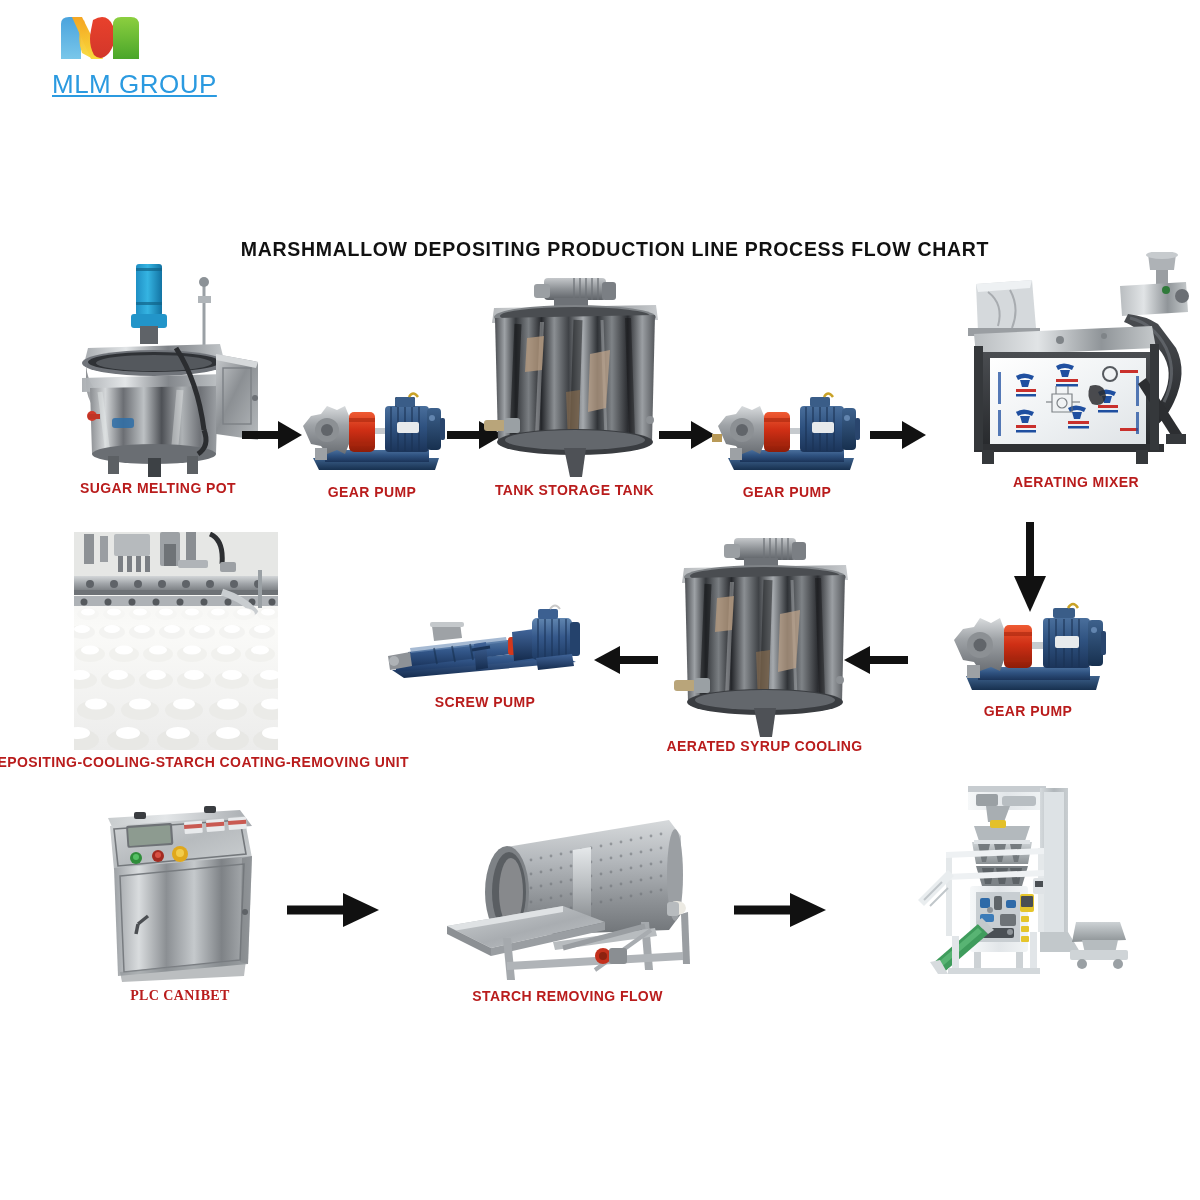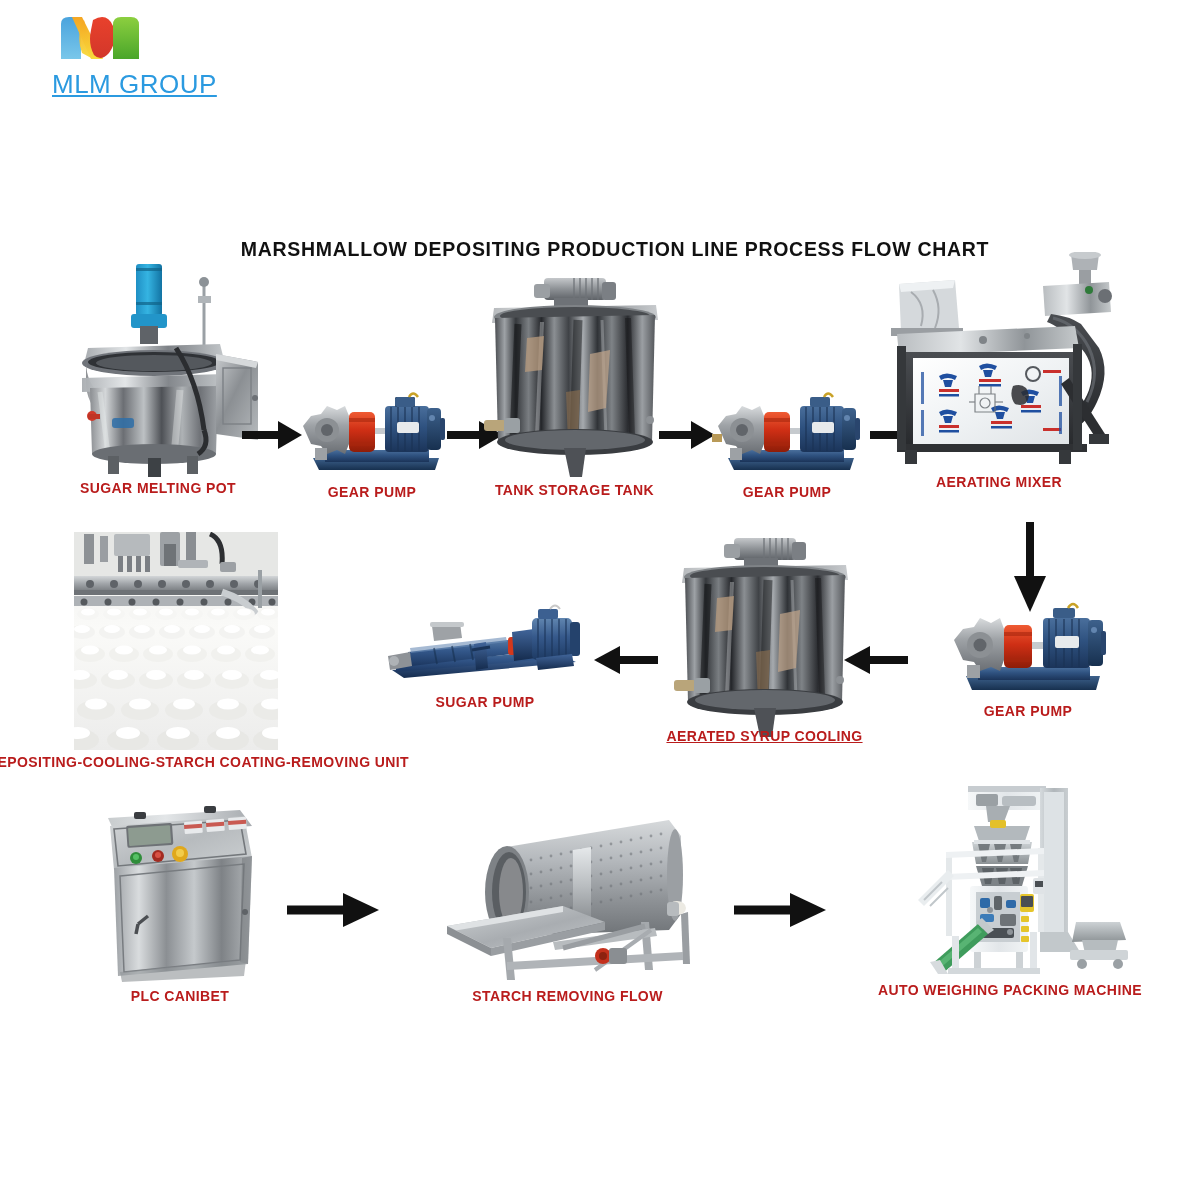--- a/index.html
+++ b/index.html
@@ -400,21 +400,21 @@
   <div class="caption" style="top:96px;">GEAR PUMP</div>
 </div>
 
 <div class="arrow" style="left:868px; top:418px;">
   <svg width="60" height="34" viewBox="0 0 60 34">
     <path d="M2 17 L40 17" stroke="#111" stroke-width="8" fill="none"></path>
     <path d="M34 3 L58 17 L34 31 Z" fill="#111"></path>
   </svg>
 </div>
 
-<div class="node" id="n-am" style="left:883px; top:252px; width:232px; height:260px;">
+<div class="node" id="n-am" style="left:960px; top:252px; width:232px; height:260px;">
   <div class="photo" style="height:218px;">
     <svg viewBox="0 0 232 218" width="232" height="218">
       <defs>
         <linearGradient id="amPanel" x1="0" y1="0" x2="1" y2="1">
           <stop offset="0%" stop-color="#ffffff"></stop>
             <stop offset="55%" stop-color="#eef1f3"></stop>
           <stop offset="100%" stop-color="#dfe3e6"></stop>
         </linearGradient>
         <linearGradient id="amSteel" x1="0" y1="0" x2="1" y2="0">
           <stop offset="0%" stop-color="#b9bdc0"></stop>
@@ -749,21 +749,21 @@
         <path d="M173 15 L173 55"></path>
           <path d="M180 15 L180 55"></path>
       </g>
       <rect x="152" y="5" width="20" height="10" rx="2" fill="#3c6091"></rect>
       <path d="M164 5 q5 -7 10 0" stroke="#c9c9c9" stroke-width="2" fill="none"></path>
       <rect x="184" y="18" width="10" height="34" rx="3" fill="#24426c"></rect>
 
       <path d="M150 54 L186 50 L188 62 L152 66 Z" fill="url(#spBlueDk)"></path>
     </svg>
   </div>
-  <div class="caption" style="top:90px;">SUGAR PUMP</div>
+  <div class="caption" style="top:90px;">SCREW PUMP</div>
 </div>
 
 <div class="arrow" style="left:840px; top:643px;">
   <svg width="70" height="34" viewBox="0 0 70 34">
     <path d="M24 17 L68 17" stroke="#111" stroke-width="8" fill="none"></path>
     <path d="M30 3 L4 17 L30 31 Z" fill="#111"></path>
   </svg>
 </div>
 
 <div class="node" id="n-asc" style="left:672px; top:532px; width:185px; height:240px;">
@@ -798,21 +798,21 @@
       <ellipse cx="93" cy="170" rx="78" ry="13" fill="#3a3d41"></ellipse>
       <ellipse cx="93" cy="168" rx="70" ry="10" fill="#63676c"></ellipse>
 
       <rect x="2" y="148" width="22" height="11" rx="3" fill="#b9a57a"></rect>
       <rect x="22" y="146" width="16" height="15" rx="3" fill="#9aa0a4"></rect>
 
       <path d="M82 176 L104 176 L100 205 L88 205 Z" fill="#4e5156"></path>
       <circle cx="168" cy="148" r="4" fill="#8d9195"></circle>
     </svg>
   </div>
-  <div class="caption" style="top:196px;text-decoration:underline;">AERATED SYRUP COOLING</div>
+  <div class="caption" style="top:206px;">AERATED SYRUP COOLING</div>
 </div>
 
 <div class="node" id="n-gp3" style="left:948px; top:600px; width:160px; height:130px;">
   <div class="photo" style="height:100px;">
     <svg viewBox="0 0 160 100" width="160" height="100">
       <path d="M18 76 L152 76 L148 90 L24 90 Z" fill="url(#gpBlueDk)"></path>
       <rect x="30" y="67" width="112" height="13" fill="url(#gpBlue)"></rect>
       <path d="M6 40 L15 29 L26 27 L32 18 L43 23 L52 18 L56 29 L56 60 L52 71 L43 67 L32 71 L26 62 L15 60 Z" fill="url(#gpSilver)"></path>
       <circle cx="32" cy="45" r="13" fill="#8c9094"></circle>
       <circle cx="32" cy="45" r="6.5" fill="#61656a"></circle>
@@ -898,21 +898,21 @@
       <path d="M46 128 L56 120" stroke="#4b4e52" stroke-width="3.5"></path>
       <path d="M46 128 L44 138" stroke="#4b4e52" stroke-width="3.5"></path>
 
       <path d="M150 62 L160 60 L156 168 L148 166 Z" fill="#6f7377" opacity="0.5"></path>
 
       <circle cx="153" cy="116" r="3" fill="#5f6367"></circle>
 
       <path d="M28 176 L154 164 L152 180 L30 186 Z" fill="#8e9296" opacity="0.6"></path>
     </svg>
   </div>
-  <div class="caption" style="top:192px;">PLC CANIBET</div>
+  <div class="caption" style="top:192px;font-family:Liberation Serif, serif;">PLC CANIBET</div>
 </div>
 
 <div class="arrow" style="left:285px; top:890px;">
   <svg width="96" height="40" viewBox="0 0 96 40">
     <path d="M2 20 L66 20" stroke="#111" stroke-width="9" fill="none"></path>
     <path d="M58 3 L94 20 L58 37 Z" fill="#111"></path>
   </svg>
 </div>
 
 <div class="node" id="n-drum" style="left:445px; top:802px; width:245px; height:216px;">
@@ -1158,14 +1158,13 @@
       <path d="M40 180 L48 192 L58 192 L50 178 Z" fill="#d7dbde"></path>
       <path d="M86 140 L98 152 L104 148 L92 136 Z" fill="#c3c9cc"></path>
 
       <rect x="62" y="154" width="7" height="34" fill="#e1e5e8"></rect>
       <rect x="140" y="150" width="7" height="38" fill="#e1e5e8"></rect>
       <rect x="84" y="170" width="7" height="18" fill="#cdd2d5"></rect>
       <rect x="126" y="170" width="7" height="18" fill="#cdd2d5"></rect>
       <path d="M58 186 L150 186 L150 192 L58 192 Z" fill="#d3d8db"></path>
     </svg>
   </div>
-  <div class="caption" style="top:200px;">AUTO WEIGHING PACKING MACHINE</div>
 </div>
 
 </body></html>

